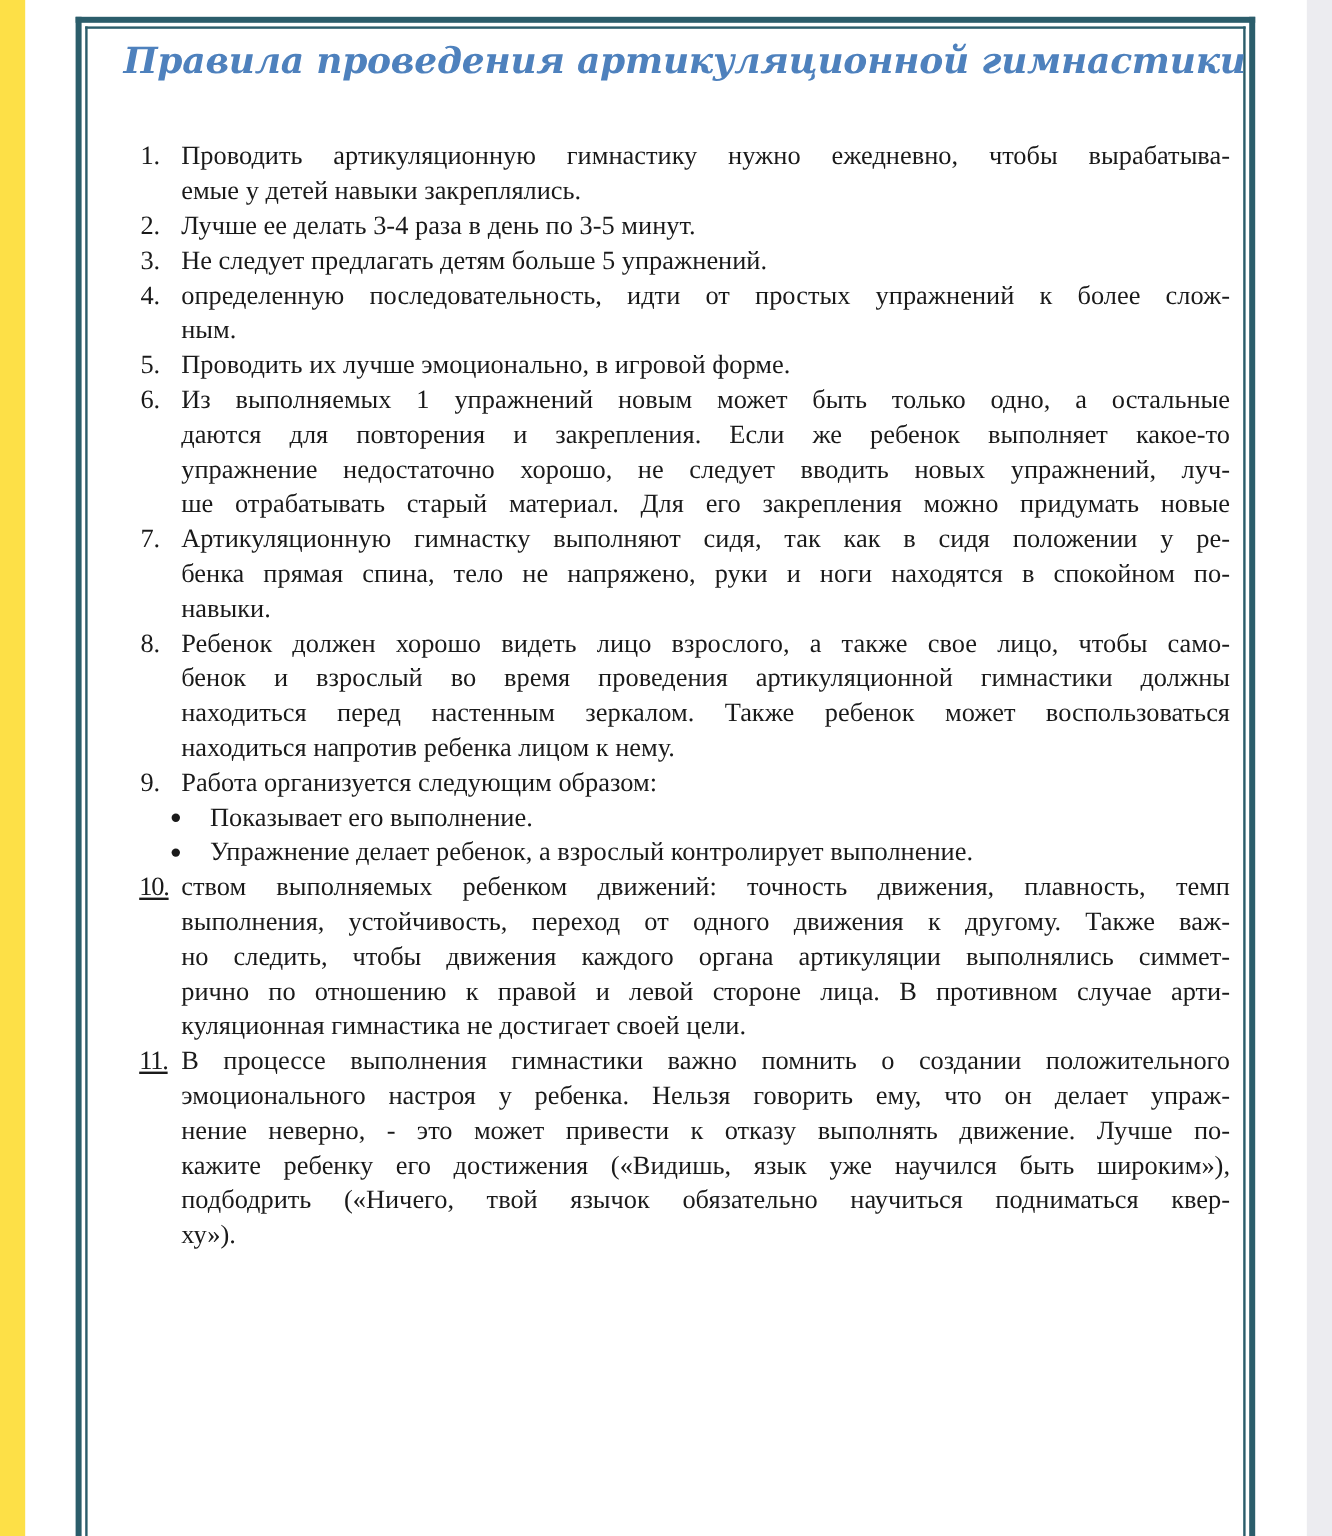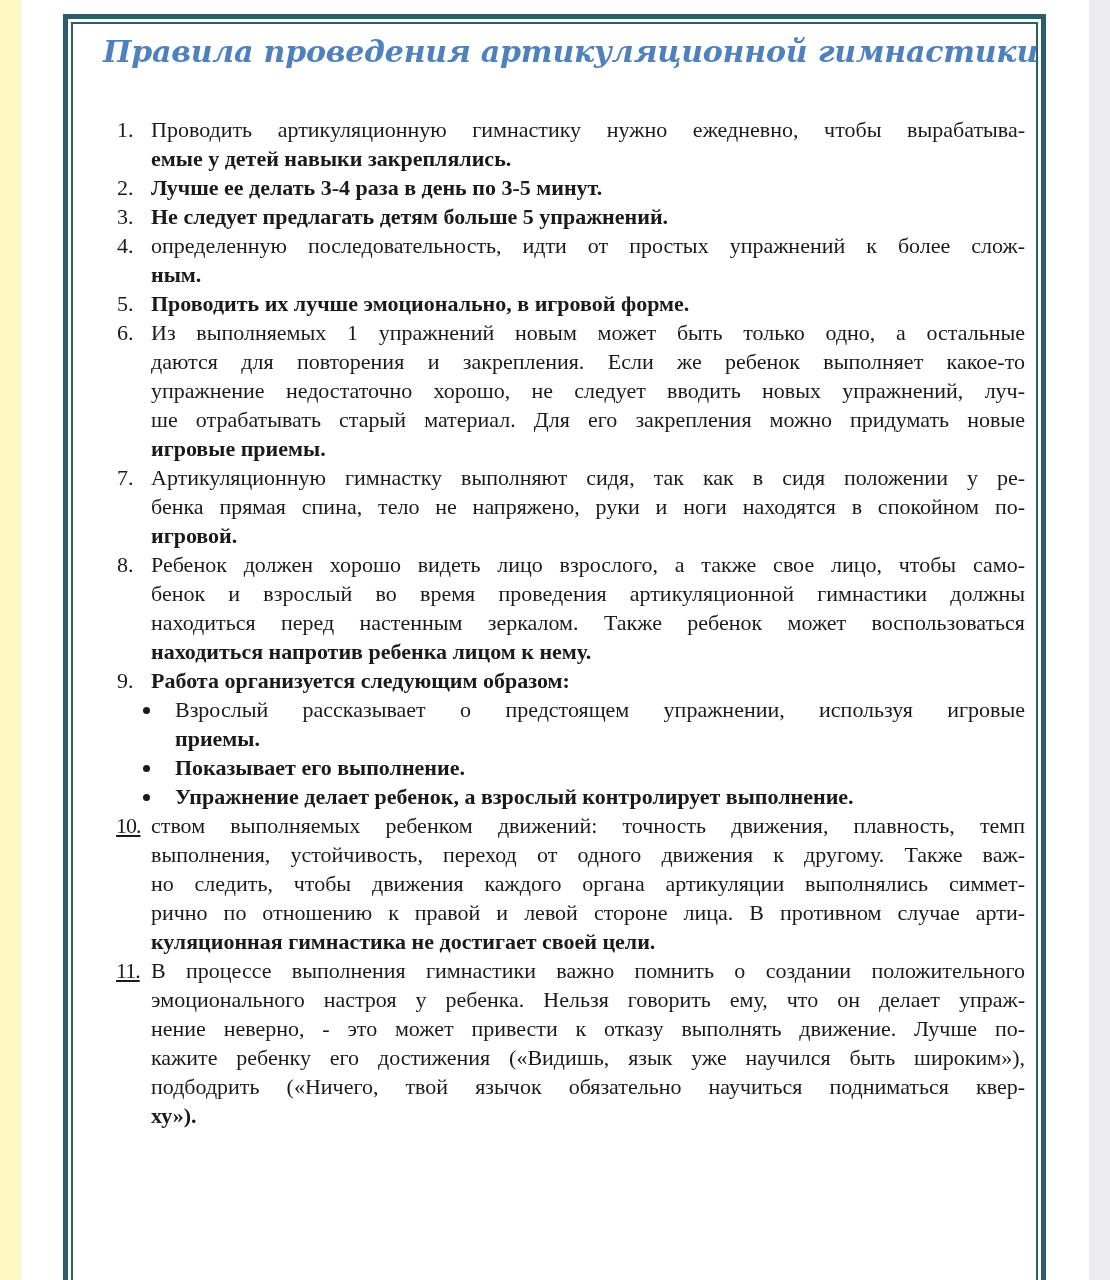--- a/index.html
+++ b/index.html
@@ -8,21 +8,21 @@
     width: 1110px;
     height: 1280px;
     overflow: hidden;
     background: #ececf0;
     font-family: "Liberation Serif", serif;
   }
   .viewer {
     position: relative;
     width: 994px;
     height: 1280px;
-    background: #fef9c3;
+    background: #fde047;
   }
   .page {
     position: absolute;
     left: 21px;
     top: 0;
     width: 1068px;
     height: 1280px;
     background: #ffffff;
   }
   .frame-outer {
@@ -104,21 +104,20 @@
     border-radius: 50%;
     background: #1a1a1a;
   }
   .line {
     display: block;
     text-align: justify;
     text-align-last: justify;
   }
   .line.last {
     text-align-last: left;
-    font-weight: bold;
   }
 </style>
 </head>
 <body>
 
 <div class="viewer">
   <div class="page">
     <div class="frame-outer">
       <div class="frame-inner"></div>
     </div>
@@ -154,48 +153,42 @@
       <span class="num">5.</span>
       <span class="line last">Проводить их лучше эмоционально, в игровой форме.</span>
     </div>
 
     <div class="item">
       <span class="num">6.</span>
       <span class="line">Из выполняемых 1 упражнений новым может быть только одно, а остальные</span>
       <span class="line">даются для повторения и закрепления. Если же ребенок выполняет какое-то</span>
       <span class="line">упражнение недостаточно хорошо, не следует вводить новых упражнений, луч-</span>
       <span class="line">ше отрабатывать старый материал. Для его закрепления можно придумать новые</span>
-      <span class="line last">игровые приемы.</span>
     </div>
 
     <div class="item">
       <span class="num">7.</span>
       <span class="line">Артикуляционную гимнастку выполняют сидя, так как в сидя положении у ре-</span>
       <span class="line">бенка прямая спина, тело не напряжено, руки и ноги находятся в спокойном по-</span>
-      <span class="line last">игровой.</span>
+      <span class="line last">навыки.</span>
     </div>
 
     <div class="item">
       <span class="num">8.</span>
       <span class="line">Ребенок должен хорошо видеть лицо взрослого, а также свое лицо, чтобы само-</span>
       <span class="line">бенок и взрослый во время проведения артикуляционной гимнастики должны</span>
       <span class="line">находиться перед настенным зеркалом. Также ребенок может воспользоваться</span>
       <span class="line last">находиться напротив ребенка лицом к нему.</span>
     </div>
 
     <div class="item">
       <span class="num">9.</span>
       <span class="line last">Работа организуется следующим образом:</span>
     </div>
     <ul class="bullets">
-      <li class="bullet">
-        <span class="dot"></span>
-        <span class="line">Взрослый рассказывает о предстоящем упражнении, используя игровые</span>
-        <span class="line last">приемы.</span>
-      </li>
       <li class="bullet">
         <span class="dot"></span>
         <span class="line last">Показывает его выполнение.</span>
       </li>
       <li class="bullet">
         <span class="dot"></span>
         <span class="line last">Упражнение делает ребенок, а взрослый контролирует выполнение.</span>
       </li>
     </ul>
 

